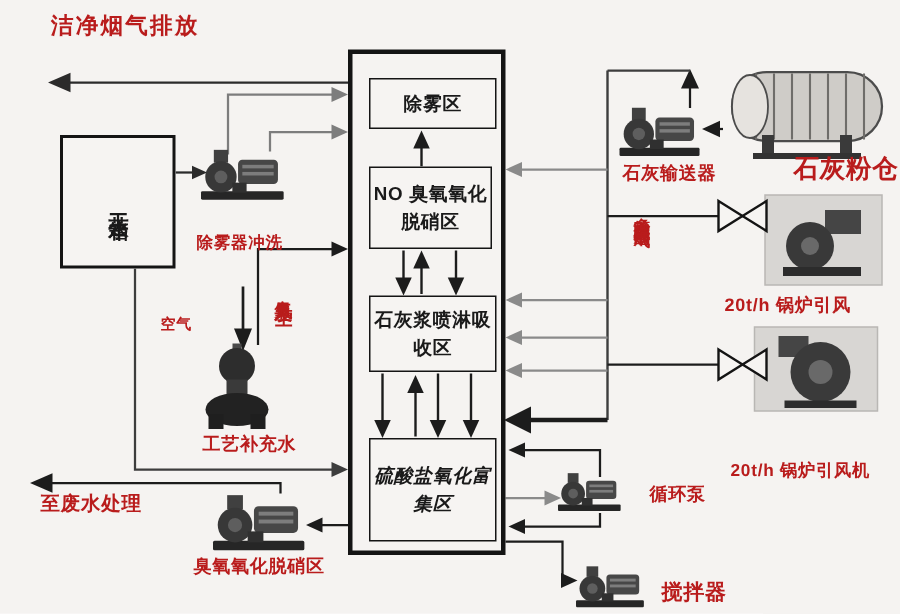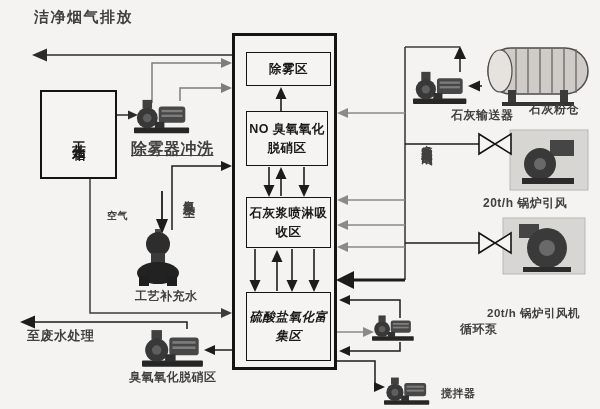--- a/index.html
+++ b/index.html
@@ -4,21 +4,21 @@
 <style>
   html,body{margin:0;padding:0;}
   .canvas{
     position:relative;width:600px;height:409px;overflow:hidden;
     background:#f5f3f1;
     font-family:"Liberation Sans","DejaVu Sans",sans-serif;
     color:#1a1a1a;
   }
   .lines{position:absolute;left:0;top:0;z-index:1;}
   .lbl{position:absolute;z-index:3;font-weight:700;font-size:12px;
-       white-space:nowrap;color:#404040;letter-spacing:0.5px;}
+       white-space:nowrap;color:#b91c1c;letter-spacing:0.5px;}
   .vert{writing-mode:vertical-rl;text-orientation:upright;white-space:normal;letter-spacing:2px;}
   .title{font-size:15px;letter-spacing:1.5px;}
   .tower{
     position:absolute;left:232px;top:33px;width:105px;height:337px;
     border:3px solid #141414;box-sizing:border-box;z-index:2;background:transparent;
   }
   .zone{
     position:absolute;box-sizing:border-box;border:1.6px solid #141414;
     background:#f6f4f2;display:flex;align-items:center;justify-content:center;
     text-align:center;font-size:12.5px;font-weight:700;line-height:1.5;
@@ -230,39 +230,39 @@
   <div class="zone z2">NO 臭氧氧化脱硝区</div>
   <div class="zone z3">石灰浆喷淋吸收区</div>
   <div class="zone z4">硫酸盐氧化富集区</div>
 
   <div class="tank">
     <span class="vert">工艺水箱</span>
   </div>
 
   <div class="lbl title" style="left:34px;top:8px;">洁净烟气排放</div>
 
-  <div class="lbl" style="left:131px;top:139px;font-size:16px;text-decoration:underline;">除雾器冲洗</div>
+  <div class="lbl" style="left:131px;top:154px;font-size:11px;">除雾器冲洗</div>
 
   <div class="lbl" style="left:107px;top:209px;font-size:10px;">空气</div>
 
   <div class="lbl vert ozone-label" style="left:183px;top:190px;">臭氧发生</div>
 
   <div class="lbl" style="left:135px;top:288px;">工艺补充水</div>
 
   <div class="lbl" style="left:27px;top:327px;font-size:13px;">至废水处理</div>
 
   <div class="lbl" style="left:129px;top:369px;">臭氧氧化脱硝区</div>
 
-  <div class="lbl" style="left:415px;top:107px;margin-left:36px;">石灰输送器</div>
-
-  <div class="lbl" style="left:529px;top:101px;font-size:12px;">石灰粉仓</div>
+  <div class="lbl" style="left:415px;top:107px;">石灰输送器</div>
+
+  <div class="lbl" style="left:529px;top:101px;font-size:17px;">石灰粉仓</div>
 
   <div class="lbl" style="left:483px;top:195px;">20t/h 锅炉引风</div>
 
   <div class="lbl vert flue-label" style="left:421px;top:136px;">多管除尘处理后的烟气</div>
 
   <div class="lbl" style="left:487px;top:306px;font-size:11.5px;">20t/h 锅炉引风机</div>
 
-  <div class="lbl" style="left:433px;top:321px;margin-left:27px;">循环泵</div>
-
-  <div class="lbl" style="left:441px;top:386px;font-size:11px;text-align:center;">搅拌器</div>
+  <div class="lbl" style="left:433px;top:321px;">循环泵</div>
+
+  <div class="lbl" style="left:441px;top:386px;font-size:14px;text-align:center;">搅拌器</div>
 
 </div>
 
 </body></html>

